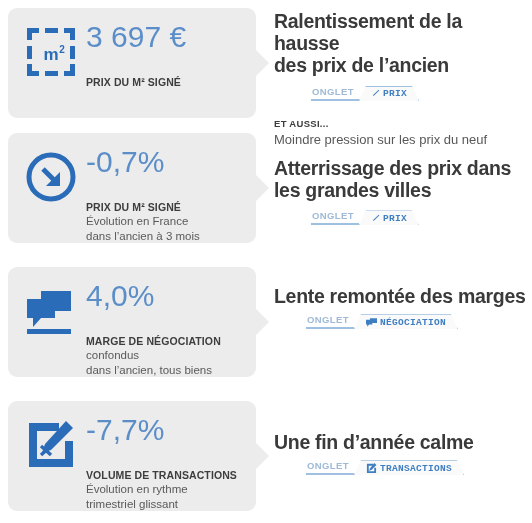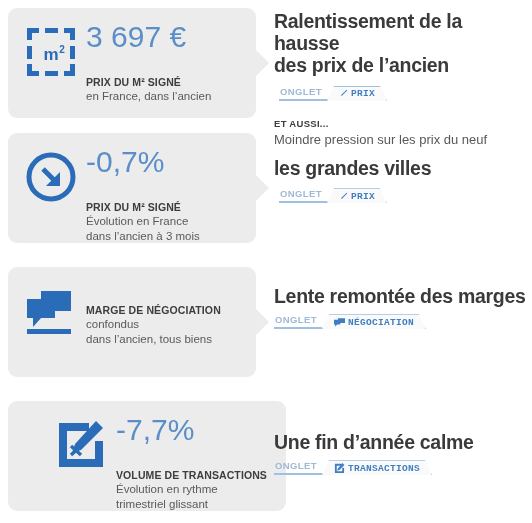--- a/index.html
+++ b/index.html
@@ -86,20 +86,21 @@
     vertical-align:4px;
     margin-left:5px;
   }
   .tabline{margin-top:2px;}
 
   
   .tab-badge{
     display:inline-flex;align-items:flex-end;
     height:17px;
     white-space:nowrap;
+    margin-left:32px;
   }
   .tab-onglet{
     font-family:"Liberation Sans Narrow","Liberation Sans", sans-serif;
     font-size:9.5px;font-weight:bold;
     color:#9fb9d6;
     letter-spacing:0.4px;
     padding:0 5px 1px 1px;
     border-bottom:2px solid #9fc0e0;
     line-height:13px;
   }
@@ -169,21 +170,20 @@
               <rect x="2" y="20" width="5" height="13"></rect>
               <rect x="45" y="20" width="5" height="13"></rect>
             </g>
             <text x="26" y="34" text-anchor="middle" font-family="Liberation Sans, sans-serif" font-size="17" font-weight="bold" fill="#2b6cb8">m</text>
             <text x="37" y="27" text-anchor="middle" font-family="Liberation Sans, sans-serif" font-size="10" font-weight="bold" fill="#2b6cb8">2</text>
           </svg>
         </div>
         <div class="stat-box">
           <div class="stat-value">3 697 €</div>
           <div class="stat-label">PRIX DU M² SIGNÉ</div>
-          <div class="stat-sub">en France, dans l’ancien</div>
         </div>
       </div>
       <div class="card-pointer" style="top:42px;"></div>
     </div>
 
     <div class="right" style="top:2px;">
       <div class="headline">
         <div>Ralentissement de la hausse</div>
         <div>
           <span>des prix de l’ancien</span><span class="inline-tab">
@@ -223,20 +223,21 @@
           <div class="stat-label">PRIX DU M² SIGNÉ</div>
           <div class="stat-sub">Évolution en France</div>
           <div class="stat-sub">dans l’ancien à 3 mois</div>
         </div>
       </div>
       <div class="card-pointer" style="top:42px;"></div>
     </div>
 
     <div class="right" style="top:24px;">
       <div class="headline">
+        <div>Atterrissage des prix dans</div>
         <div>
           <span>les grandes villes</span><span class="inline-tab">
             <span class="tab-badge">
               <span class="tab-onglet">ONGLET</span>
               <span class="tab-chip">
                 <span>
                   <svg width="9" height="9" viewBox="0 0 12 12">
                       <path d="M10.2 1.1 L11 1.9 L4.2 8.6 L2.4 9.4 L3.2 7.6 Z" fill="#3f7fc1"></path>
                     </svg>
                 </span>
@@ -257,20 +258,21 @@
         <div class="icon-box">
           <svg width="52" height="52" viewBox="0 0 52 52">
             <g fill="#2b6cb8">
               <path d="M16 6 h30 v20 h-30 z"></path>
               <path d="M2 14 h28 v19 h-14 l-8 9 v-9 h-6 z"></path>
               <rect x="2" y="44" width="44" height="5"></rect>
             </g>
           </svg>
         </div>
         <div class="stat-box">
+          <div class="stat-value">4,0%</div>
           <div class="stat-label">MARGE DE NÉGOCIATION</div>
           <div class="stat-sub">confondus</div>
           <div class="stat-sub">dans l’ancien, tous biens</div>
         </div>
       </div>
       <div class="card-pointer" style="top:42px;"></div>
     </div>
 
     <div class="right" style="top:18px;">
       <div class="headline">
@@ -291,21 +293,21 @@
             <span class="tab-chip-text">NÉGOCIATION</span>
           </span>
           <span class="tab-underline"></span>
         </span>
       </div>
     </div>
   </div>
 
   <div class="row" style="top:401px;">
 
-    <div class="card" style="height:110px;padding-left:30px;">
+    <div class="card" style="height:110px;">
       <div class="card-inner">
         <div class="icon-box">
           <svg width="52" height="52" viewBox="0 0 52 52">
             <path d="M4 4 h30 v8 h-22 v28 h28 v-18 h8 v26 h-44 z" fill="#2b6cb8"></path>
             <path d="M16 27 l10 9 M26 27 l-10 9" stroke="#2b6cb8" stroke-width="3.4" fill="none"></path>
             <path d="M41 2 L48 9 L26 31 L17 34 L20 25 Z" fill="#2b6cb8"></path>
           </svg>
         </div>
         <div class="stat-box">
           <div class="stat-value">-7,7%</div>

